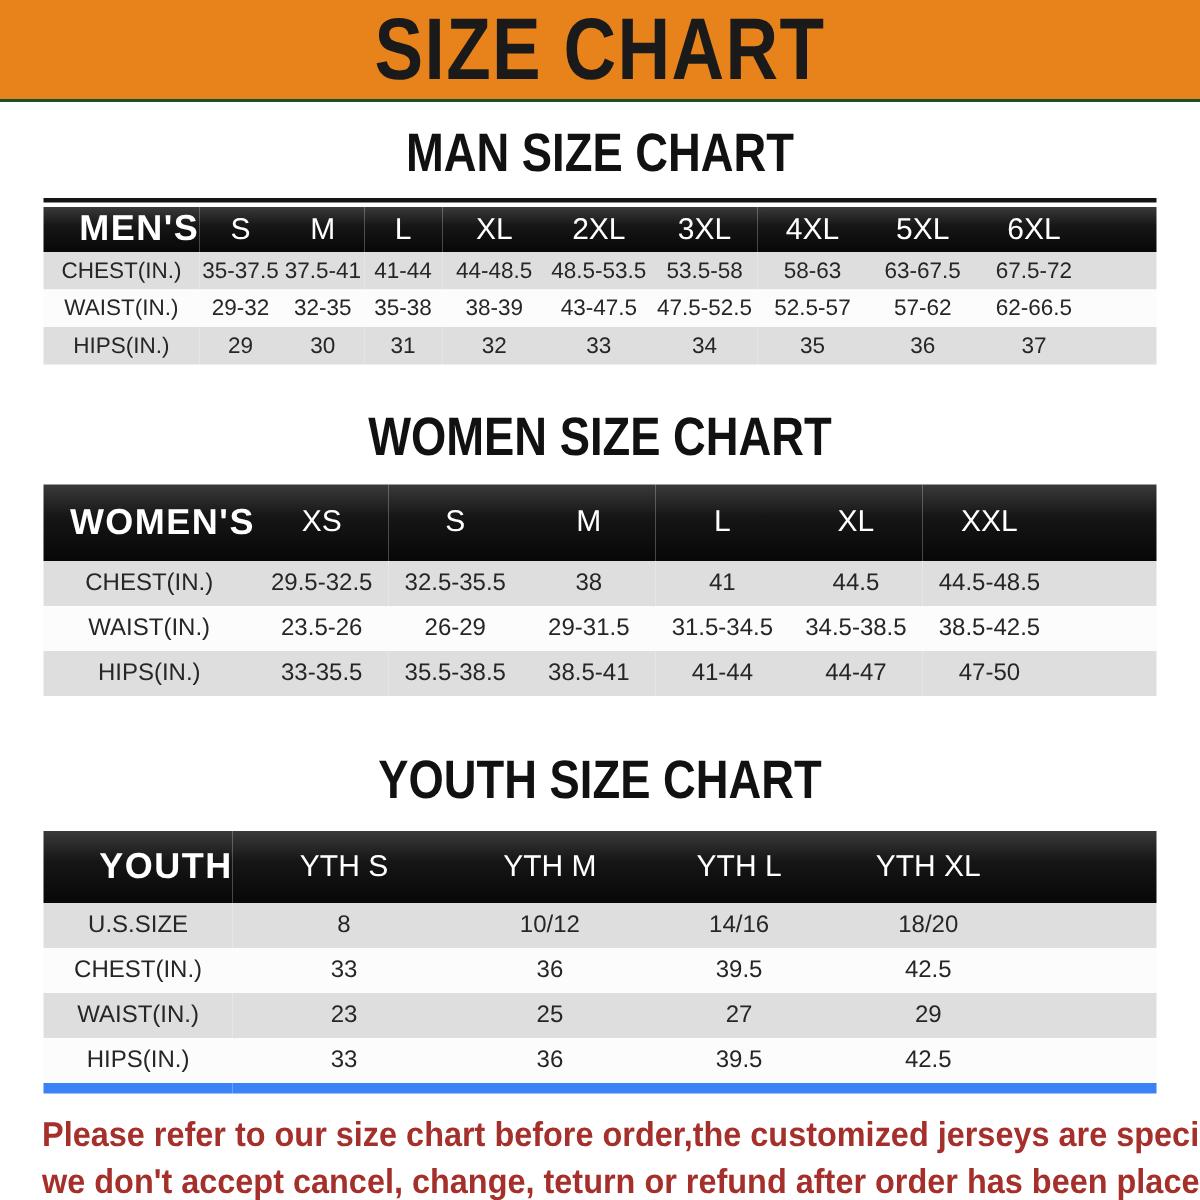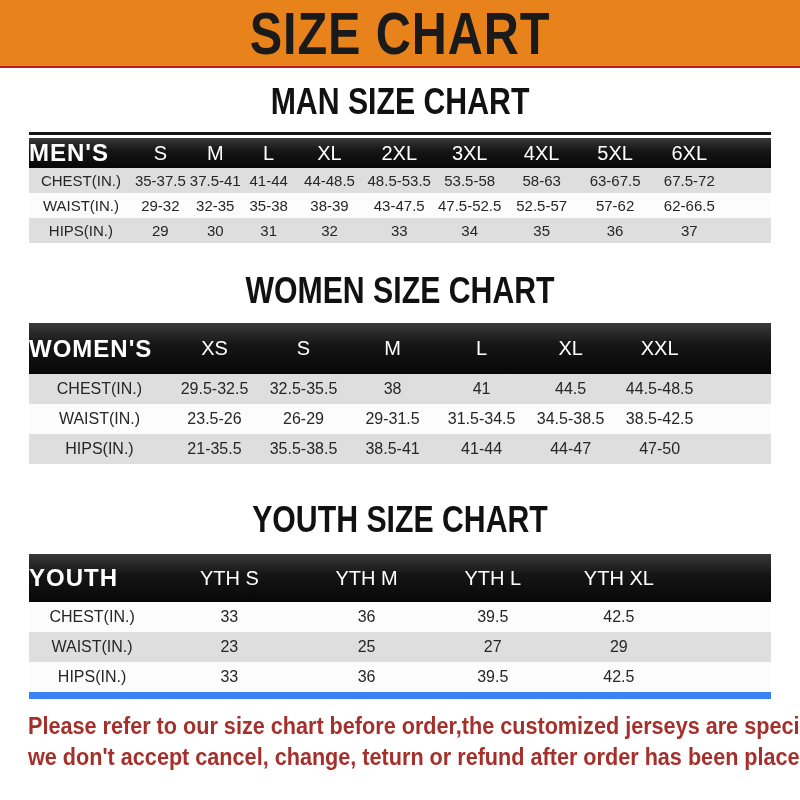--- a/index.html
+++ b/index.html
@@ -9,21 +9,21 @@
     -webkit-font-smoothing:antialiased;
     overflow:hidden;
   }
   .page{width:800px;height:800px;position:relative;}
 
   
   .banner{
     height:66px;
     background:var(--banner-bg,#E8831C);
     display:flex;align-items:center;justify-content:center;
-    border-bottom:2px solid #b91c1c;
+    border-bottom:2px solid #14532d;
   }
   .banner-title{
     font-size:54px;font-weight:800;color:var(--banner-text,#1A1A1A);
     letter-spacing:1px;
     transform:scale(0.9,1.08);
     white-space:nowrap;
   }
 
   
   .section-heading{
@@ -49,21 +49,21 @@
   }
   table.size-table thead th{
     background:linear-gradient(180deg,#3a3a3a 0%,var(--header-bar,#161616) 42%,#070707 100%);
     color:#ffffff;font-weight:normal;
     font-size:20px;text-align:center;padding:0;
     height:30px;
   }
   table.women thead th{height:51px;}
   table.youth thead th{height:48px;}
   table.size-table thead th.lbl{
-    text-align:left;
+    text-align:right;padding-left:12px;
     font-weight:800;font-size:24px;letter-spacing:1px;margin-top:40px;
   }
   table.size-table tbody td{
     text-align:center;padding:0;
     color:#262626;font-size:15px;height:25px;
   }
   table.women tbody td,table.youth tbody td{height:30px;font-size:16px;}
   table.size-table tbody tr.shade td{background:var(--row-shade,#DEDEDE);}
   table.size-table tbody tr.plain td{background:var(--row-plain,#FCFCFC);}
   table.youth{border-bottom:7px solid #3b82f6;}
@@ -204,21 +204,21 @@
             <td>23.5-26</td>
             <td>26-29</td>
             <td>29-31.5</td>
             <td>31.5-34.5</td>
             <td>34.5-38.5</td>
             <td>38.5-42.5</td>
             <td></td>
           </tr>
           <tr class="shade">
             <td class="lbl">HIPS(IN.)</td>
-            <td>21-35.5</td>
+            <td>33-35.5</td>
             <td>35.5-38.5</td>
             <td>38.5-41</td>
             <td>41-44</td>
             <td>44-47</td>
             <td>47-50</td>
             <td></td>
           </tr>
         </tbody>
       </table>
   </section>
@@ -238,20 +238,28 @@
           <tr>
             <th class="lbl">YOUTH</th>
             <th>YTH S</th>
             <th>YTH M</th>
             <th>YTH L</th>
             <th>YTH XL</th>
             <th></th>
           </tr>
         </thead>
         <tbody>
+          <tr class="shade">
+            <td class="lbl">U.S.SIZE</td>
+            <td>8</td>
+            <td>10/12</td>
+            <td>14/16</td>
+            <td>18/20</td>
+            <td></td>
+          </tr>
           <tr class="plain">
             <td class="lbl">CHEST(IN.)</td>
             <td>33</td>
             <td>36</td>
             <td>39.5</td>
             <td>42.5</td>
             <td></td>
           </tr>
           <tr class="shade">
             <td class="lbl">WAIST(IN.)</td>

